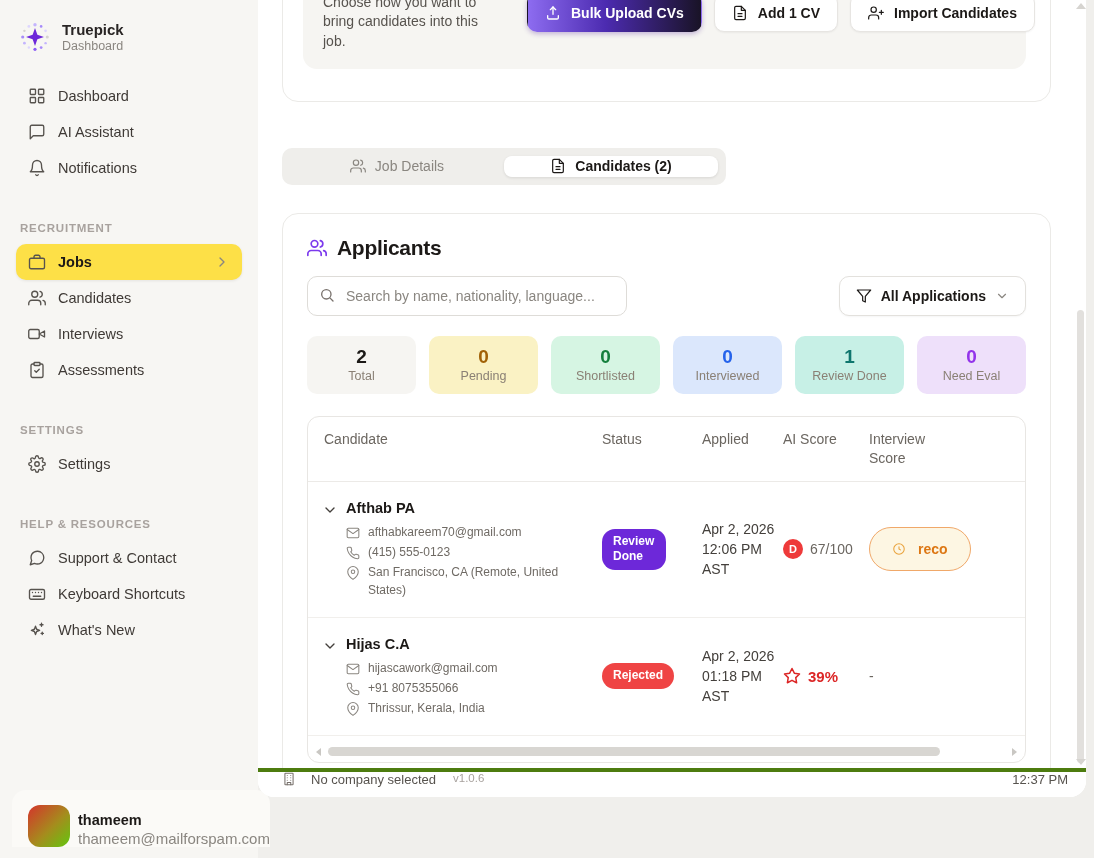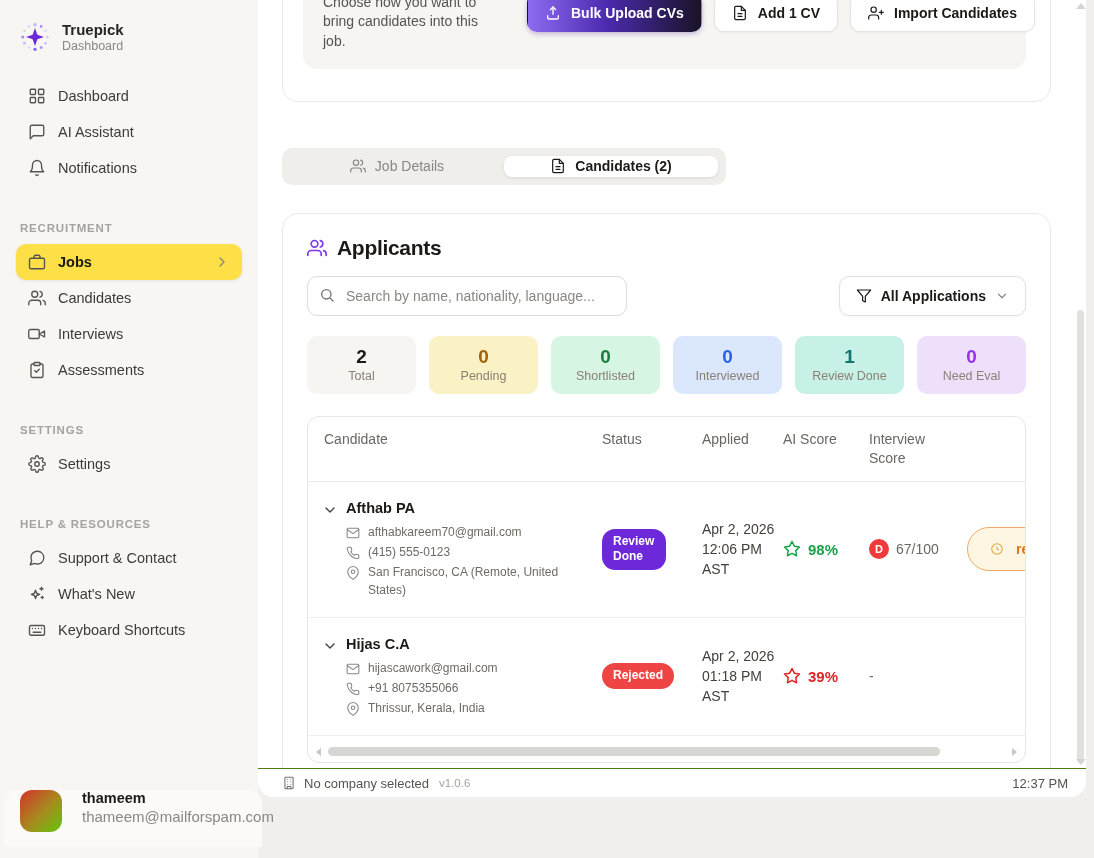--- a/index.html
+++ b/index.html
@@ -21,21 +21,21 @@
   .sidebar { position:absolute; left:0; top:0; width:258px; height:858px; background:#f7f6f3; }
   .brand { display:flex; align-items:center; gap:10px; margin:20px 20px 24px 18px; }
   .brand-name { font-size:15px; font-weight:bold; color:#292524; }
   .brand-sub { font-size:12.5px; color:#8a8680; margin-top:1px; }
   .nav { padding:0 16px; }
   .nav-item { height:36px; display:flex; align-items:center; gap:12px; padding:0 12px; border-radius:10px; font-size:14.5px; color:#3f3a36; cursor:pointer; }
   .nav-item .ic { color:#57534e; }
   .nav-item.active { background:#fde047; box-shadow:0 1px 3px rgba(0,0,0,.08); font-weight:bold; color:#1c1917; }
   .nav-item.active .chev-right { margin-left:auto; color:#8a8680; }
   .section-label { font-size:11.5px; font-weight:bold; letter-spacing:.8px; color:#a8a29e; margin:36px 20px 10px 20px; }
-  .user-card { position:absolute; left:4px; bottom:11px; width:258px; height:57px; background:#fbfaf7; border-radius:14px 14px 0 0; display:flex; align-items:flex-start; gap:20px; padding:0 16px; cursor:pointer; }
+  .user-card { position:absolute; left:12px; bottom:11px; width:258px; height:57px; background:#fbfaf7; border-radius:14px 14px 0 0; display:flex; align-items:flex-end; gap:8px; padding:0 16px; cursor:pointer; }
   .avatar { width:42px; height:42px; border-radius:12px; background:linear-gradient(135deg,#d5332c 0%,#a58c1d 55%,#62c70f 100%); flex:none; }
   .user-name { font-size:14.5px; font-weight:bold; color:#1c1917; }
   .user-email { font-size:15px; color:#8a8680; margin-top:2px; }
 
   
   .main { position:absolute; left:258px; top:0; width:828px; height:797px; background:#ffffff; border-radius:0 0 16px 16px; }
   .main-scroll { position:relative; height:768px; overflow:hidden; }
   .content { padding-left:24px; width:793px; }
 
   .top-card { width:769px; margin-top:-46px; border:1px solid #ebeae7; border-radius:16px; padding:20px 24px 32px 20px; background:#fff; }
@@ -104,21 +104,21 @@
   .hscroll { position:absolute; left:6px; right:6px; bottom:5px; height:11px; }
   .hs-thumb { position:absolute; left:14px; top:1px; width:612px; height:9px; background:#d8d6d2; border-radius:5px; cursor:pointer; }
   .hs-arrow { position:absolute; top:2px; width:0; height:0; border-top:4px solid transparent; border-bottom:4px solid transparent; }
   .hs-left { left:2px; border-right:5px solid #c9c7c3; }
   .hs-right { right:2px; border-left:5px solid #c9c7c3; }
 
   .vscroll-thumb { position:absolute; left:819px; top:310px; width:7px; height:453px; background:#e2e0dd; border-radius:4px; cursor:pointer; }
   .vscroll-up { position:absolute; left:818px; top:3px; width:0; height:0; border-left:5px solid transparent; border-right:5px solid transparent; border-bottom:6px solid #d6d4d0; }
   .vscroll-down { position:absolute; left:818px; top:759px; width:0; height:0; border-left:5px solid transparent; border-right:5px solid transparent; border-top:6px solid #d6d4d0; }
 
-  .main-footer { height:29px; border-top:1px solid #4d7c0f; display:flex; align-items:center; gap:8px; padding:0 18px 0 24px; background:#fff; border-radius:0 0 16px 16px; }
+  .main-footer { height:29px; border-top:4px solid #4d7c0f; display:flex; gap:15px; padding:0 18px 0 24px; background:#fff; border-radius:0 0 16px 16px; }
   .footer-company { font-size:13px; color:#57534e; }
   .footer-version { font-size:11.5px; color:#a8a29e; margin-left:2px; }
   .footer-time { margin-left:auto; font-size:13px; color:#57534e; }
   .main-footer .ic14 { color:#78716c; }
 </style>
 </head>
 <body>
 
 <aside class="sidebar">
   <div class="brand">
@@ -240,34 +240,34 @@
       <span class="ic">
           <svg viewBox="0 0 24 24" fill="none" stroke="currentColor" stroke-width="1.8" stroke-linecap="round" stroke-linejoin="round">
             <path d="M21 11.5a8.38 8.38 0 0 1-.9 3.8 8.5 8.5 0 0 1-7.6 4.7 8.38 8.38 0 0 1-3.8-.9L3 21l1.9-5.7a8.38 8.38 0 0 1-.9-3.8 8.5 8.5 0 0 1 4.7-7.6 8.38 8.38 0 0 1 3.8-.9h.5a8.48 8.48 0 0 1 8 8z"></path>
           </svg>
         </span>
       <span>Support &amp; Contact</span>
     </div>
     <div class="nav-item">
       <span class="ic">
           <svg viewBox="0 0 24 24" fill="none" stroke="currentColor" stroke-width="1.8" stroke-linecap="round" stroke-linejoin="round">
+            <rect x="2" y="6" width="20" height="13" rx="2"></rect>
+            <path d="M6 10h.01M10 10h.01M14 10h.01M18 10h.01M7 15h10"></path>
+          </svg>
+        </span>
+      <span>Keyboard Shortcuts</span>
+    </div>
+    <div class="nav-item">
+      <span class="ic">
+          <svg viewBox="0 0 24 24" fill="none" stroke="currentColor" stroke-width="1.8" stroke-linecap="round" stroke-linejoin="round">
             <path d="M10 7l1.5 4L15.5 12.5 11.5 14 10 18l-1.5-4L4.5 12.5 8.5 11z"></path>
             <path d="M18 3v4M16 5h4M19 15v3M17.5 16.5h3"></path>
           </svg>
         </span>
       <span>What's New</span>
-    </div>
-    <div class="nav-item">
-      <span class="ic">
-          <svg viewBox="0 0 24 24" fill="none" stroke="currentColor" stroke-width="1.8" stroke-linecap="round" stroke-linejoin="round">
-            <rect x="2" y="6" width="20" height="13" rx="2"></rect>
-            <path d="M6 10h.01M10 10h.01M14 10h.01M18 10h.01M7 15h10"></path>
-          </svg>
-        </span>
-      <span>Keyboard Shortcuts</span>
     </div>
   </nav>
 
   <div class="user-card">
     <div class="avatar"></div>
     <div>
       <div class="user-name">thameem</div>
       <div class="user-email">thameem@mailforspam.com</div>
     </div>
   </div>
@@ -451,30 +451,20 @@
                   </div>
               </div>
             </div>
             <div class="td">
                 <span class="badge badge-review">Review Done</span>
               </div>
             <div class="td">
                 <span class="applied-text">Apr 2, 2026 12:06 PM AST</span>
               </div>
             <div class="td">
-              <span class="score score-pos">
-                <span class="ic">
-                    <svg viewBox="0 0 24 24" fill="none" stroke="currentColor" stroke-width="2" stroke-linejoin="round">
-                      <path d="M12 2l3.09 6.26L22 9.27l-5 4.87 1.18 6.88L12 17.77l-6.18 3.25L7 14.14 2 9.27l6.91-1.01z"></path>
-                    </svg>
-                  </span>
-                <span>98%</span>
-              </span>
-            </div>
-            <div class="td">
               <span class="grade-badge">D</span>
               <span class="int-score">67/100</span>
             </div>
             <div class="td">
               <button class="reco-pill">
                 <span class="ic14">
                     <svg viewBox="0 0 24 24" fill="none" stroke="currentColor" stroke-width="1.8" stroke-linecap="round" stroke-linejoin="round">
                       <circle cx="12" cy="12" r="9"></circle>
                       <path d="M12 8v4l2.5 1.5"></path>
                     </svg>

